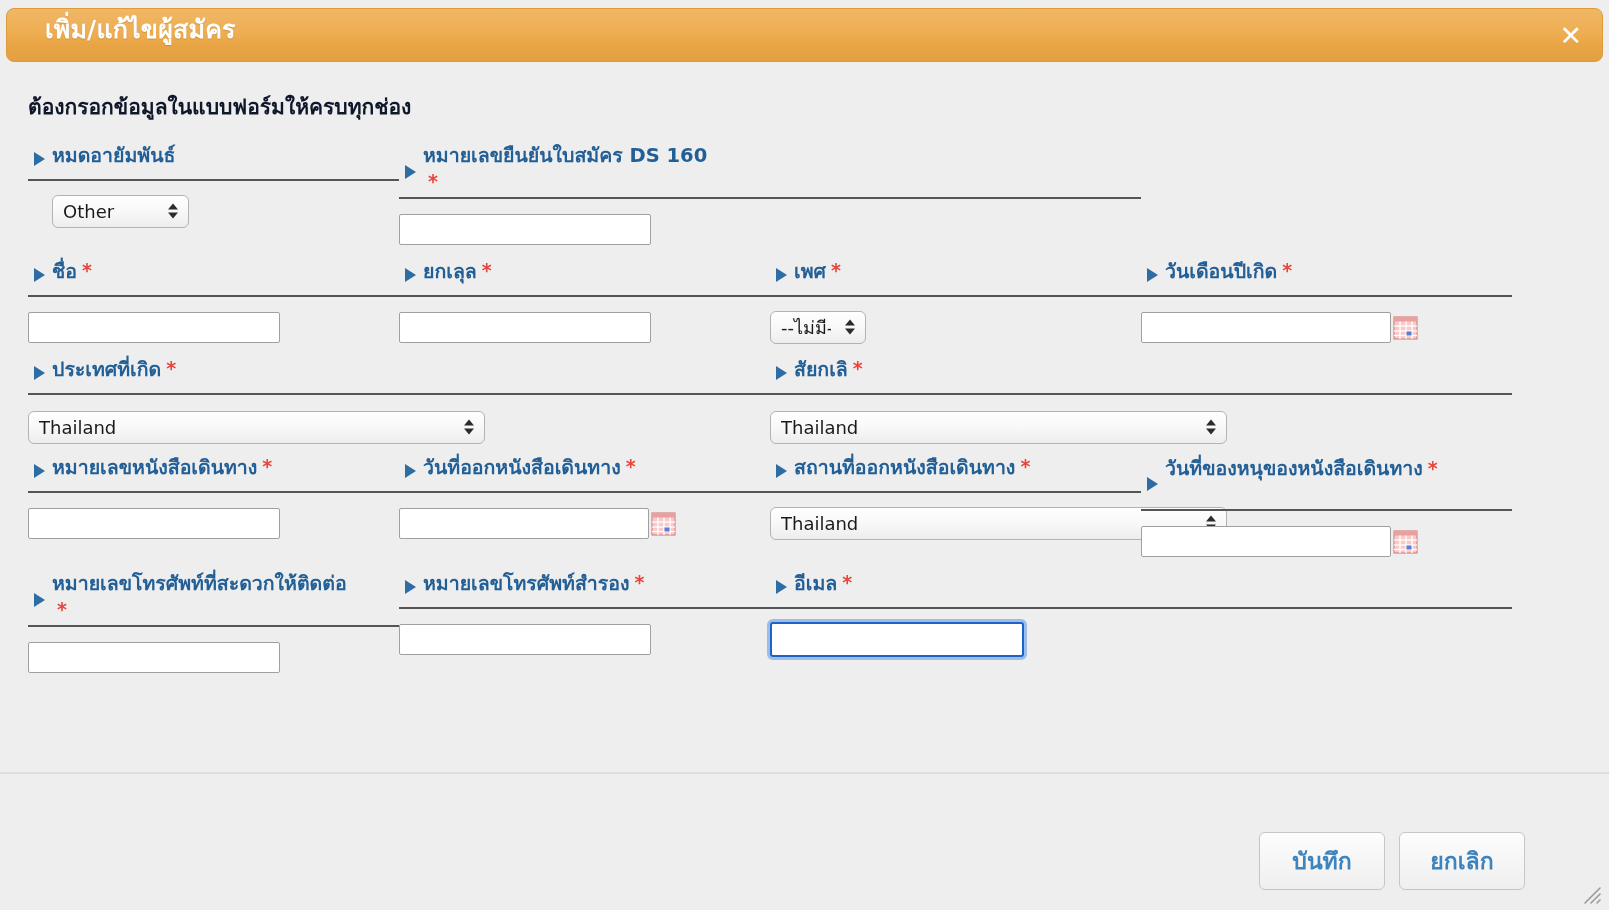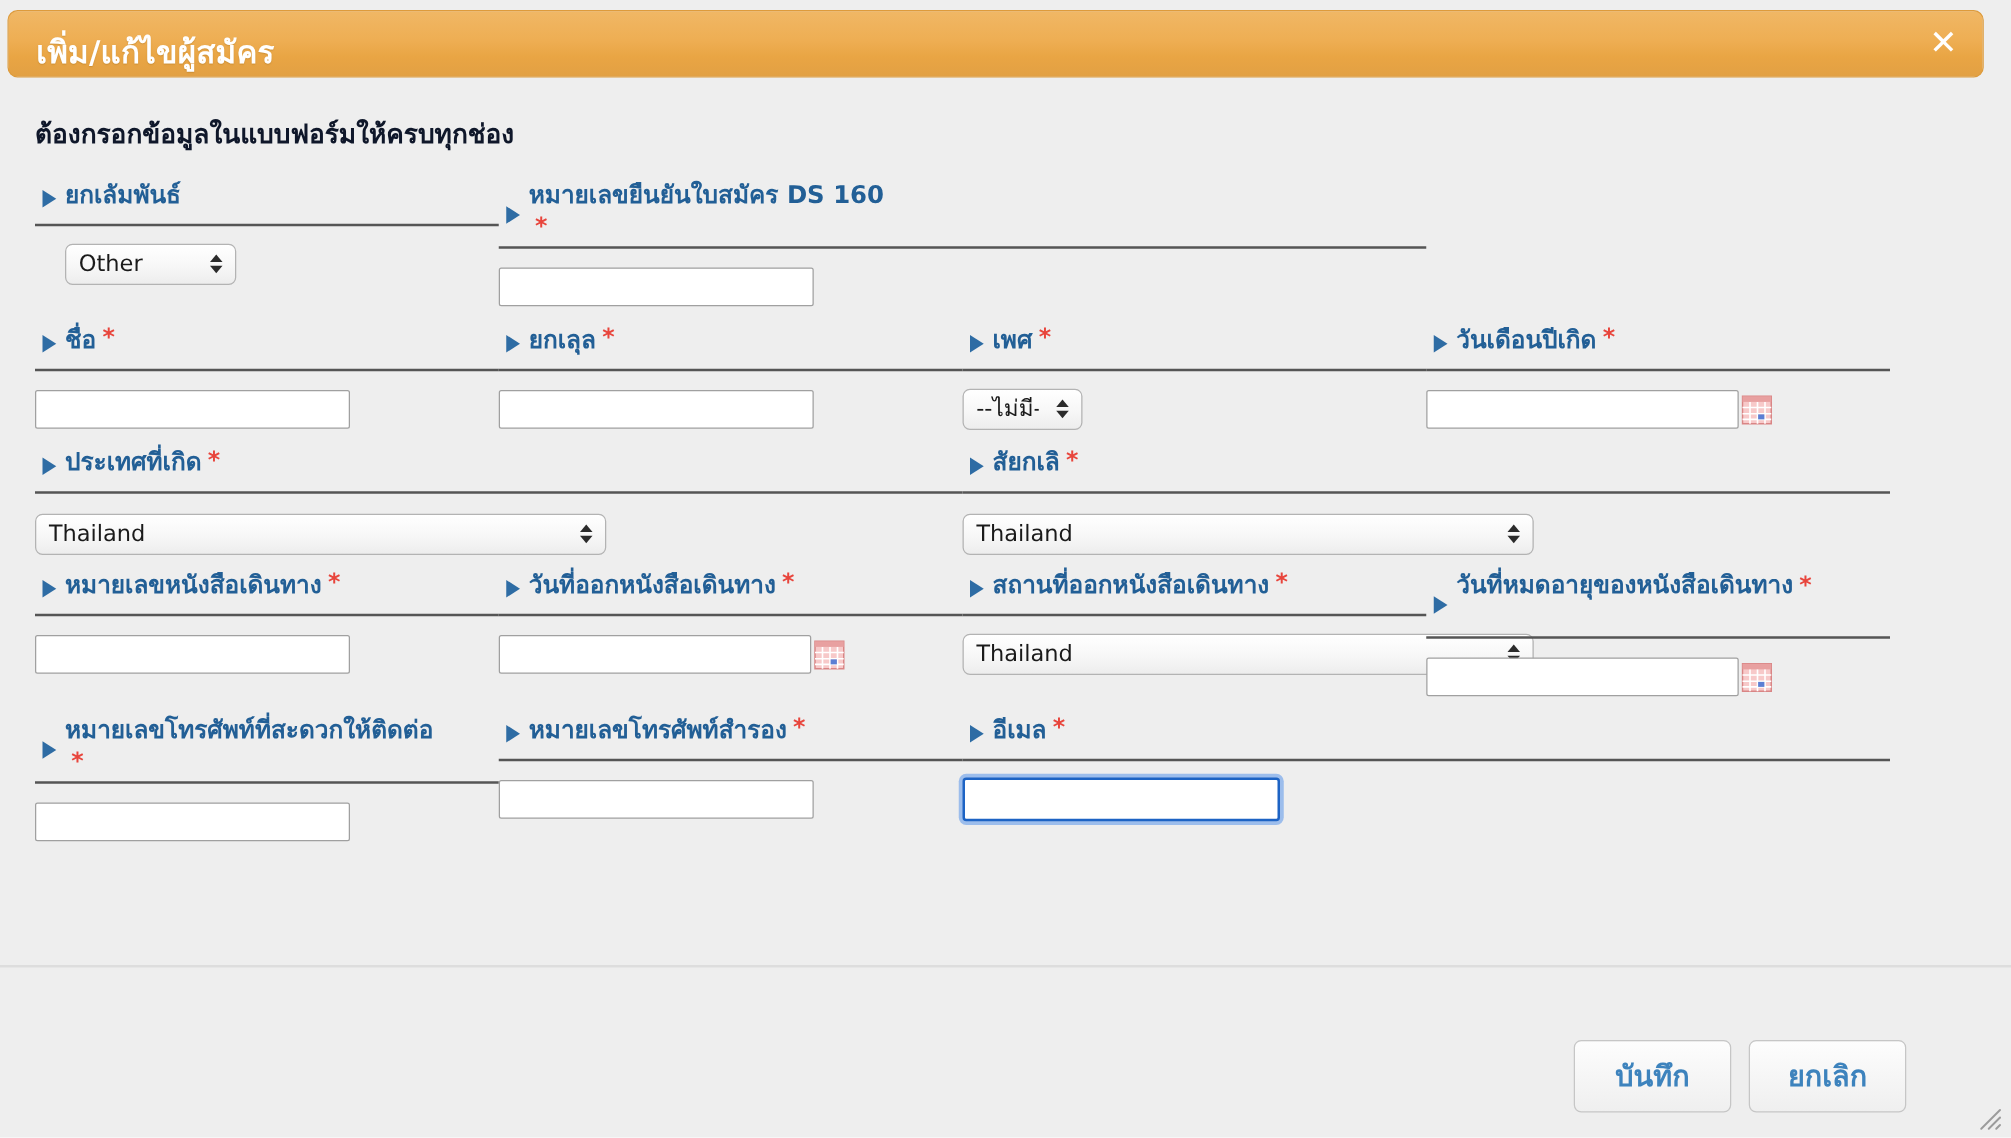--- a/index.html
+++ b/index.html
@@ -12,27 +12,28 @@
   }
   .dialog {
     position: relative;
     width: 1609px; height: 910px;
     background: #eeeeee;
     display: flex; flex-direction: column;
   }
   
   .titlebar {
     position: relative;
-    margin: 8px 22px 0 6px;
+    margin: 8px 6px 0 6px;
     height: 54px;
     border-radius: 8px;
     background: linear-gradient(to bottom, #f0b765 0%, #eeae53 45%, #e9a544 70%, #e2a043 100%);
     border: 1px solid #dd9b3c;
-    display: flex; align-items: flex-end;
+    display: flex; align-items: flex-start;
     flex: 0 0 auto;
+    padding-left: 16px;
   }
   .titlebar-text {
     color: #ffffff;
     font-size: 25px;
     font-weight: bold;
     margin-left: 22px;
     letter-spacing: .2px;
     text-shadow: 0 1px 1px rgba(150,100,20,.35);
   }
   .titlebar-close {
@@ -216,21 +217,21 @@
   <div class="dialog-body">
 
     <div class="intro">ต้องกรอกข้อมูลในแบบฟอร์มให้ครบทุกช่อง</div>
 
     <div class="form">
 
       <div class="row">
         <div class="cell w-q">
           <div class="lbl-wrap">
             <span class="bullet"></span>
-            <span class="lbl">ยกเลัมพันธ์</span>
+            <span class="lbl">หมดอายัมพันธ์</span>
           </div>
           <div class="field-area">
             <span class="sel-wrap">
               <select class="sel w-small">
                 <option>Other</option>
               </select>
               <span class="sel-arrows">
                   <i class="up"></i>
                   <i class="down"></i>
                 </span>
@@ -419,21 +420,21 @@
                   <i class="down"></i>
                 </span>
             </span>
           </div>
         </div>
 
         <div class="cell w-q">
           <div class="lbl-wrap tall">
             <span class="bullet mid"></span>
             <span class="lbl">
-              <span>วันที่หมดอายุของหนังสือเดินทาง</span><span class="req">*</span>
+              <span>วันที่ของหนุของหนังสือเดินทาง</span><span class="req">*</span>
             </span>
           </div>
           <div class="field-area">
             <div class="date-group">
               <input class="txt w246" type="text" value="" style="">
               <span class="cal-icon">
                 <svg width="25" height="25" viewBox="0 0 25 25">
                   <rect x="1" y="2" width="23" height="22" fill="#f7c9c9" stroke="#d98585" stroke-width="1.2"></rect>
                   <rect x="1" y="2" width="23" height="4.5" fill="#e8a0a0"></rect>
                   <g stroke="#ffffff" stroke-width="1.3">

